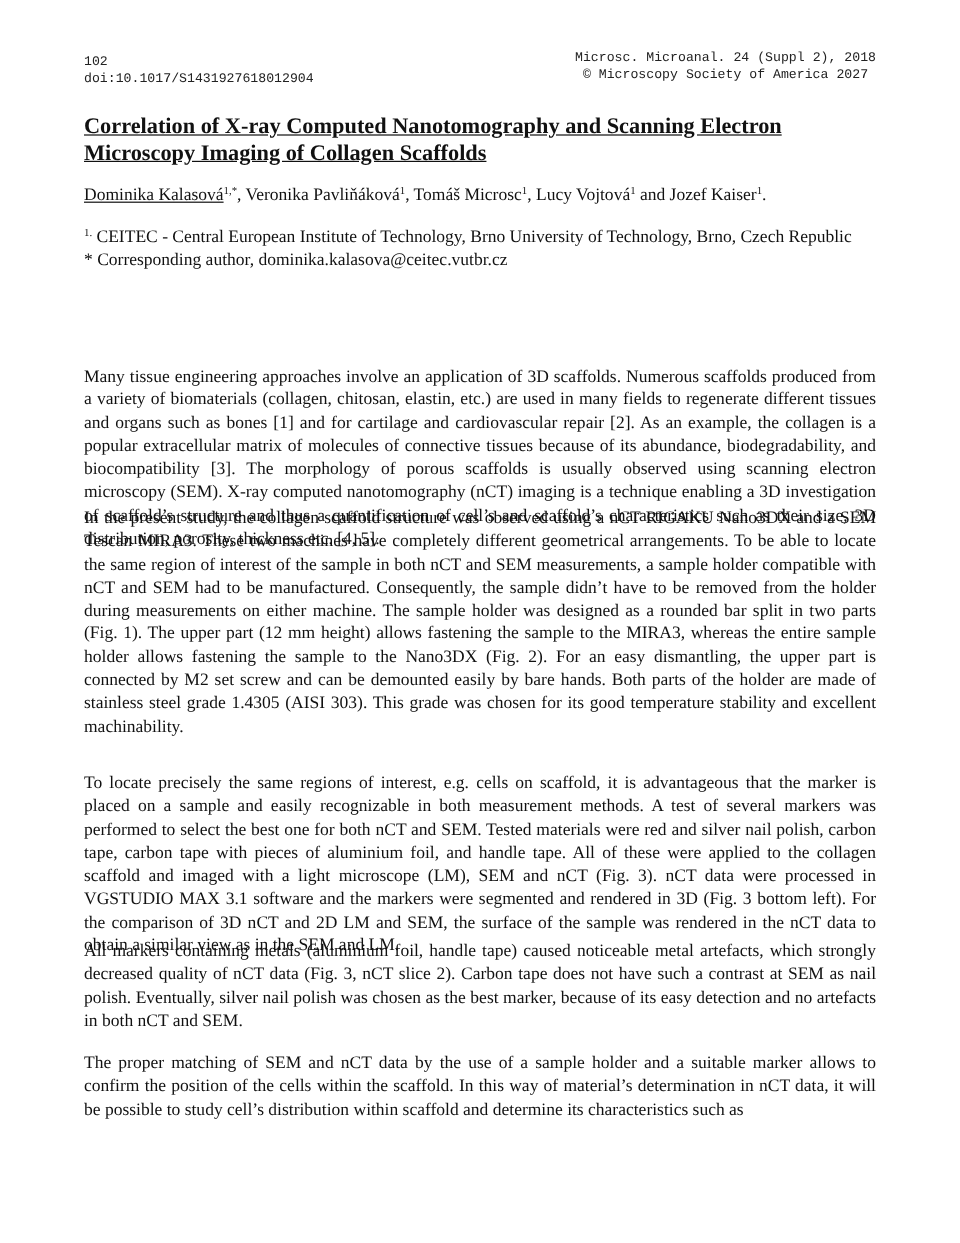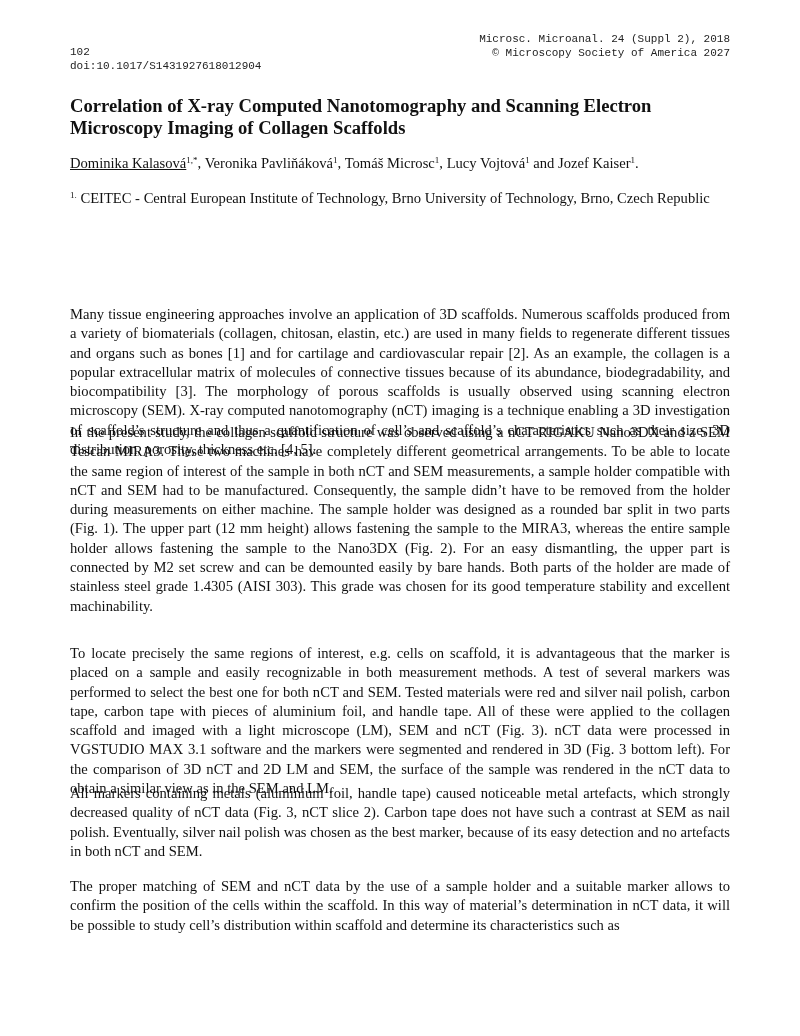--- a/index.html
+++ b/index.html
@@ -1,19 +1,19 @@
 <!DOCTYPE html>
 <html><head>
   <meta charset="utf-8">
   <style>
     html, body { margin: 0; padding: 0; background: #ffffff; }
     body { width: 800px; height: 1036px; position: relative; overflow: hidden; color: #111; }
     .hdr { font-family: Liberation Mono, monospace; font-size: 11px; line-height: 14px; color: #222; position: absolute; }
     .hdr-left { left: 70px; top: 45px; text-align: left; }
-    .hdr-right { right: 70px; top: 32px; text-align: right; }
+    .hdr-right { right: 70px; top: 42px; text-align: center; }
     .title { position: absolute; left: 70px; top: 95px; width: 660px; font-family: "Liberation Serif", serif; font-weight: bold; font-size: 18.6px; line-height: 22px; color: #111; }
     .authors { position: absolute; left: 70px; top: 154px; width: 660px; font-family: "Liberation Serif", serif; font-size: 14.6px; line-height: 18px; }
     .authors sup { font-size: 9px; vertical-align: 5px; line-height: 0; }
     .u { text-decoration: underline; text-align: center; }
     .affil { position: absolute; left: 70px; top: 189px; width: 660px; font-family: "Liberation Serif", serif; font-size: 14.6px; line-height: 19px; }
     .affil sup { font-size: 9px; vertical-align: 5px; line-height: 0; }
     .para { position: absolute; left: 70px; width: 660px; font-family: "Liberation Serif", serif; font-size: 14.6px; line-height: 19.3px; text-align: justify; margin: 0; }
     .p1 { top: 262px; margin-top: 43px; }
     .p2 { top: 423px; }
     .p3 { top: 623px; margin-top: 21px; }
@@ -25,27 +25,28 @@
 
 <div class="hdr hdr-left">
   <div>102</div>
   <div>doi:10.1017/S1431927618012904</div>
 </div>
 <div class="hdr hdr-right">
   <div>Microsc. Microanal. 24 (Suppl 2), 2018</div>
   <div>© Microscopy Society of America 2027</div>
 </div>
 
-<h1 class="title" style="margin:0;">Correlation of X-ray Computed Nanotomography and Scanning Electron Microscopy Imaging of Collagen Scaffolds</h1>
+<h1 class="title" style="margin:0;text-decoration:underline;">Correlation of X-ray Computed Nanotomography and Scanning Electron Microscopy Imaging of Collagen Scaffolds</h1>
 
 <div class="authors">
   <span><span class="u">Dominika Kalasová</span><sup>1,*</sup><span>, </span></span><span><span>Veronika Pavliňáková</span><sup>1</sup><span>, </span></span><span><span>Tomáš Microsc</span><sup>1</sup><span>, </span></span><span><span>Lucy Vojtová</span><sup>1</sup><span> and </span></span><span><span>Jozef Kaiser</span><sup>1</sup><span>.</span></span>
 </div>
 
 <div class="affil">
   <div><sup>1.</sup><span> CEITEC - Central European Institute of Technology, Brno University of Technology, Brno, Czech Republic</span></div>
+  <div>* Corresponding author, dominika.kalasova@ceitec.vutbr.cz</div>
 </div>
 
 <p class="para p1">Many tissue engineering approaches involve an application of 3D scaffolds. Numerous scaffolds produced from a variety of biomaterials (collagen, chitosan, elastin, etc.) are used in many fields to regenerate different tissues and organs such as bones [1] and for cartilage and cardiovascular repair [2]. As an example, the collagen is a popular extracellular matrix of molecules of connective tissues because of its abundance, biodegradability, and biocompatibility [3]. The morphology of porous scaffolds is usually observed using scanning electron microscopy (SEM). X-ray computed nanotomography (nCT) imaging is a technique enabling a 3D investigation of scaffold’s structure and thus a quantification of cell’s and scaffold’s characteristics such as their size, 3D distribution, porosity, thickness etc. [4, 5].</p>
 <p class="para p2">In the present study, the collagen scaffold structure was observed using a nCT RIGAKU Nano3DX and a SEM Tescan MIRA3. These two machines have completely different geometrical arrangements. To be able to locate the same region of interest of the sample in both nCT and SEM measurements, a sample holder compatible with nCT and SEM had to be manufactured. Consequently, the sample didn’t have to be removed from the holder during measurements on either machine. The sample holder was designed as a rounded bar split in two parts (Fig. 1). The upper part (12 mm height) allows fastening the sample to the MIRA3, whereas the entire sample holder allows fastening the sample to the Nano3DX (Fig. 2). For an easy dismantling, the upper part is connected by M2 set screw and can be demounted easily by bare hands. Both parts of the holder are made of stainless steel grade 1.4305 (AISI 303). This grade was chosen for its good temperature stability and excellent machinability.</p>
 <p class="para p3">To locate precisely the same regions of interest, e.g. cells on scaffold, it is advantageous that the marker is placed on a sample and easily recognizable in both measurement methods. A test of several markers was performed to select the best one for both nCT and SEM. Tested materials were red and silver nail polish, carbon tape, carbon tape with pieces of aluminium foil, and handle tape. All of these were applied to the collagen scaffold and imaged with a light microscope (LM), SEM and nCT (Fig. 3). nCT data were processed in VGSTUDIO MAX 3.1 software and the markers were segmented and rendered in 3D (Fig. 3 bottom left). For the comparison of 3D nCT and 2D LM and SEM, the surface of the sample was rendered in the nCT data to obtain a similar view as in the SEM and LM.</p>
 <p class="para p4">All markers containing metals (aluminium foil, handle tape) caused noticeable metal artefacts, which strongly decreased quality of nCT data (Fig. 3, nCT slice 2). Carbon tape does not have such a contrast at SEM as nail polish. Eventually, silver nail polish was chosen as the best marker, because of its easy detection and no artefacts in both nCT and SEM.</p>
 <p class="para p5">The proper matching of SEM and nCT data by the use of a sample holder and a suitable marker allows to confirm the position of the cells within the scaffold. In this way of material’s determination in nCT data, it will be possible to study cell’s distribution within scaffold and determine its characteristics such as</p>
 
 </body></html>

